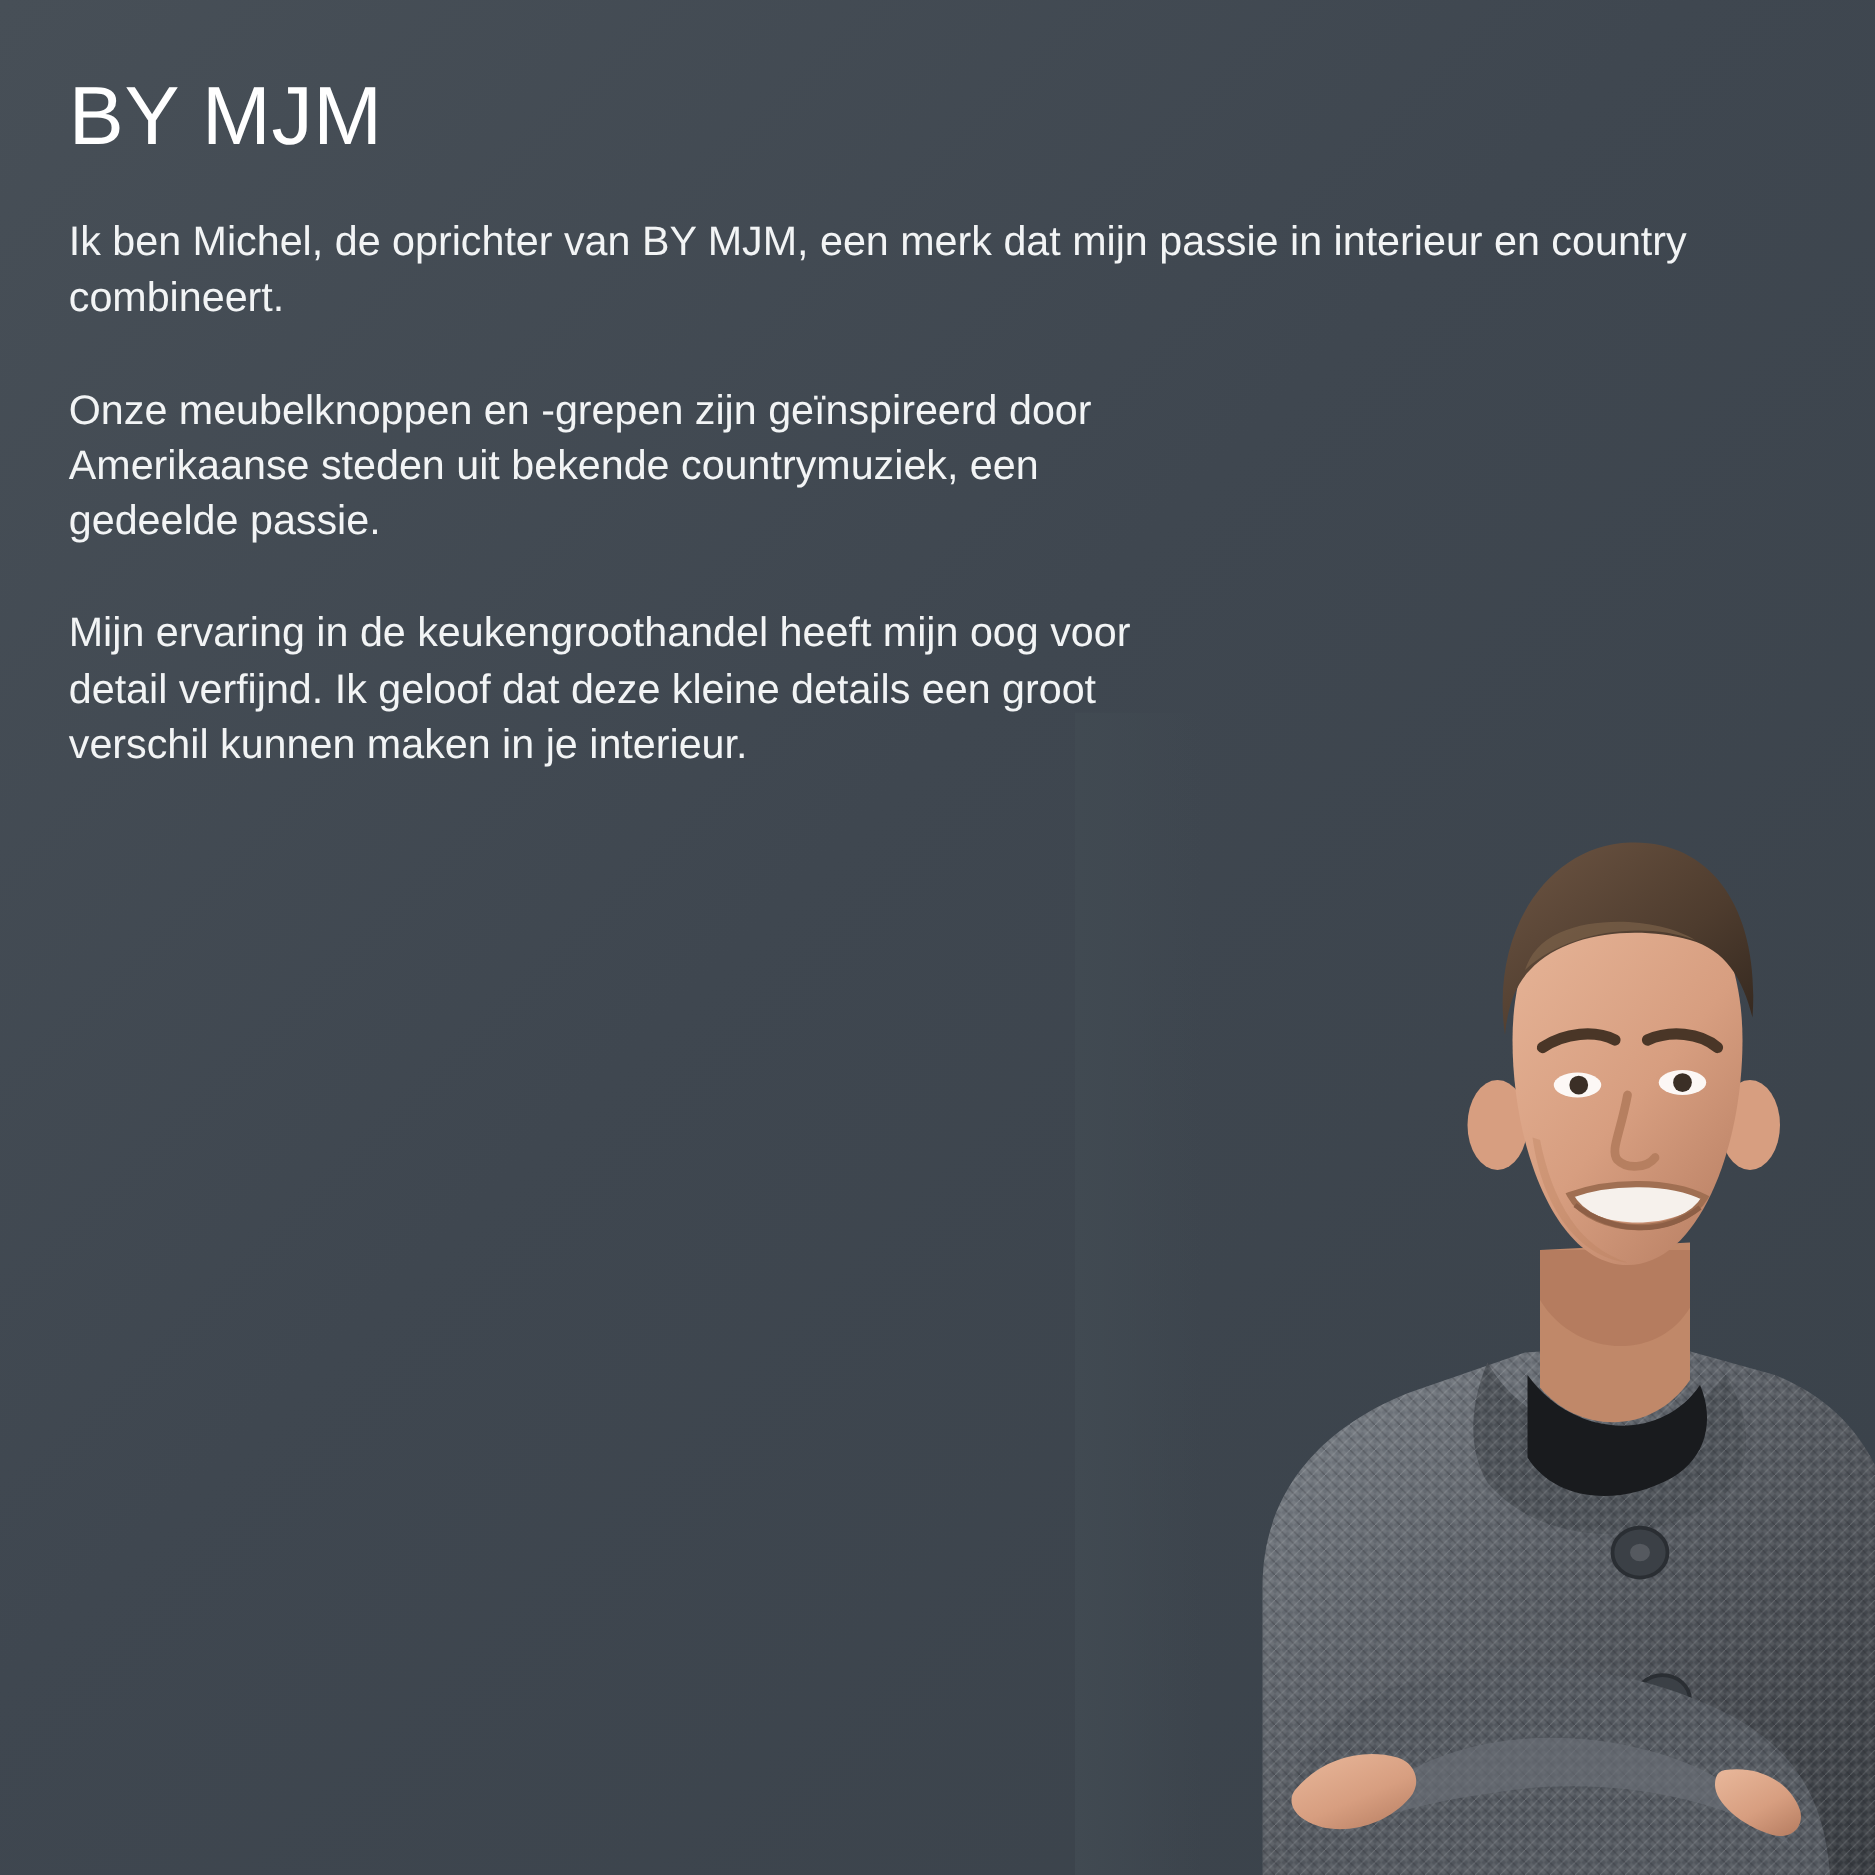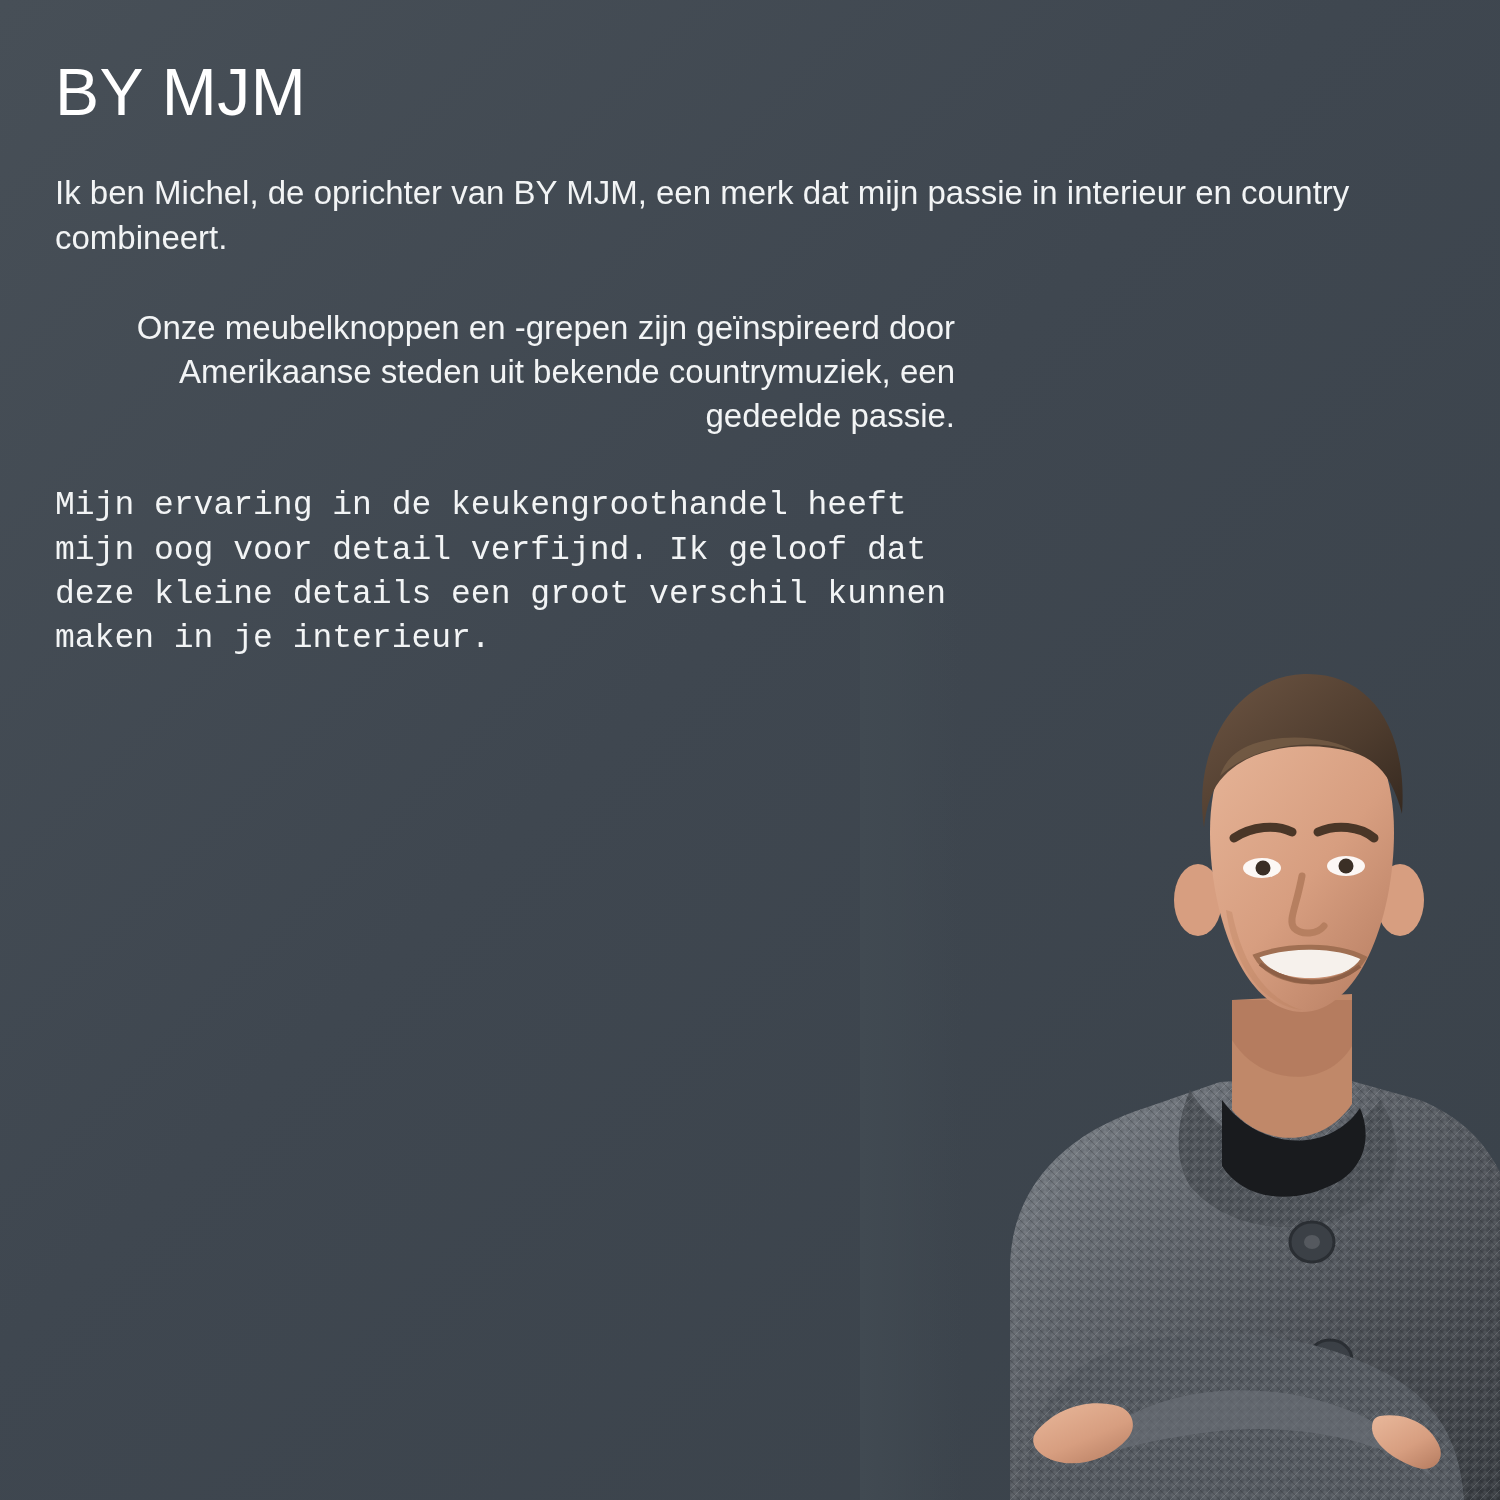--- a/index.html
+++ b/index.html
@@ -39,25 +39,23 @@
   .para {
     color: #f2f4f5;
     font-size: 33px;
     line-height: 1.34;
     font-weight: 400;
     margin: 0 0 46px 0;
     max-width: 1345px;
   }
   .para.narrow {
     max-width: 900px;
-    text-align: right;
   }
   .para.narrow2 {
     max-width: 920px;
-    font-family: Liberation Mono, monospace;
   }
   .para:last-child {
     margin-bottom: 0;
   }
 
   
   .photo {
     position: absolute;
     right: 0px;
     bottom: 0px;

